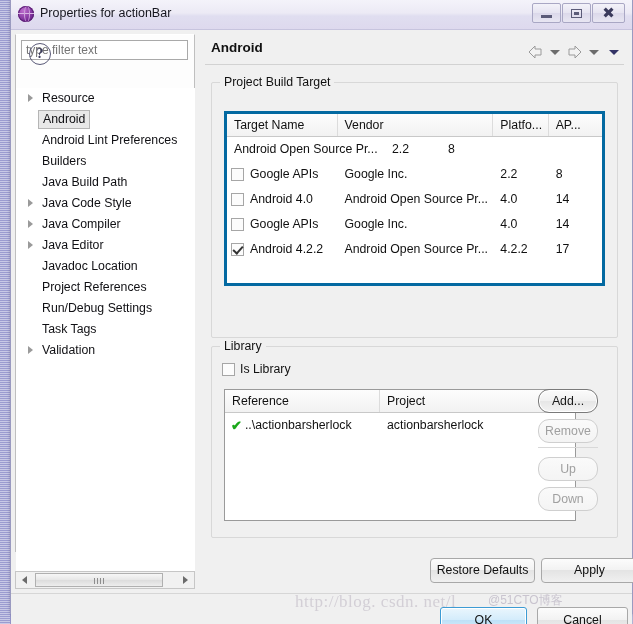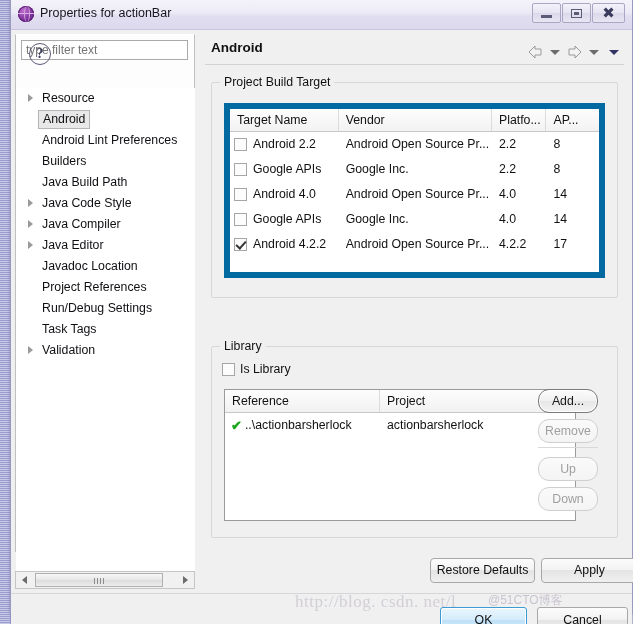--- a/index.html
+++ b/index.html
@@ -158,27 +158,27 @@
   .group {
     position:absolute;
     border:1px solid #d8d8d8; border-radius:2px;
     background:transparent;
   }
   .group-title {
     position:absolute; top:-8px; left:8px;
     background:#f0f0f0; padding:0 4px;
     font-size:12.3px; color:#111;
   }
-  #grp-build { left:10px; top:48px; width:407px; height:216px;text-decoration:underline; }
+  #grp-build { left:10px; top:48px; width:407px; height:256px;text-decoration:underline; }
   #grp-lib   { left:10px; top:312px; width:407px; height:192px; }
 
   
   #target-table {
-    position:absolute; left:12px; top:20px; width:381px; height:175px;
-    background:#fff; border:6px solid #0369a1;
+    position:absolute; left:12px; top:28px; width:381px; height:175px;
+    background:#fff; border:3px solid #0369a1;
     overflow:hidden;
   }
   .thead { display:flex; height:23px; background:linear-gradient(180deg,#fdfdfd 0%,#f2f2f2 100%);
            border-bottom:1px solid #c8c8c8; }
   .th {
     font-size:12.3px; color:#111; line-height:23px; padding-left:7px;
     border-right:1px solid #dcdcdc; overflow:hidden; white-space:nowrap;
   }
   .trow { display:flex; height:25px; align-items:center; }
   .td { font-size:12.3px; color:#111; padding-left:7px; overflow:hidden; white-space:nowrap;
@@ -403,24 +403,20 @@
 
         <div id="target-table">
           <div class="thead">
             <div class="th col-name">Target Name</div>
             <div class="th col-vendor">Vendor</div>
             <div class="th col-plat">Platfo...</div>
             <div class="th col-api">AP...</div>
           </div>
 
           <div class="trow">
-            <div class="td col-name">
-              <span class="cbx"></span>
-              <span>Android 2.2</span>
-            </div>
             <div class="td col-vendor">Android Open Source Pr...</div>
             <div class="td col-plat">2.2</div>
             <div class="td col-api">8</div>
           </div>
 
           <div class="trow">
             <div class="td col-name">
               <span class="cbx"></span>
               <span>Google APIs</span>
             </div>

